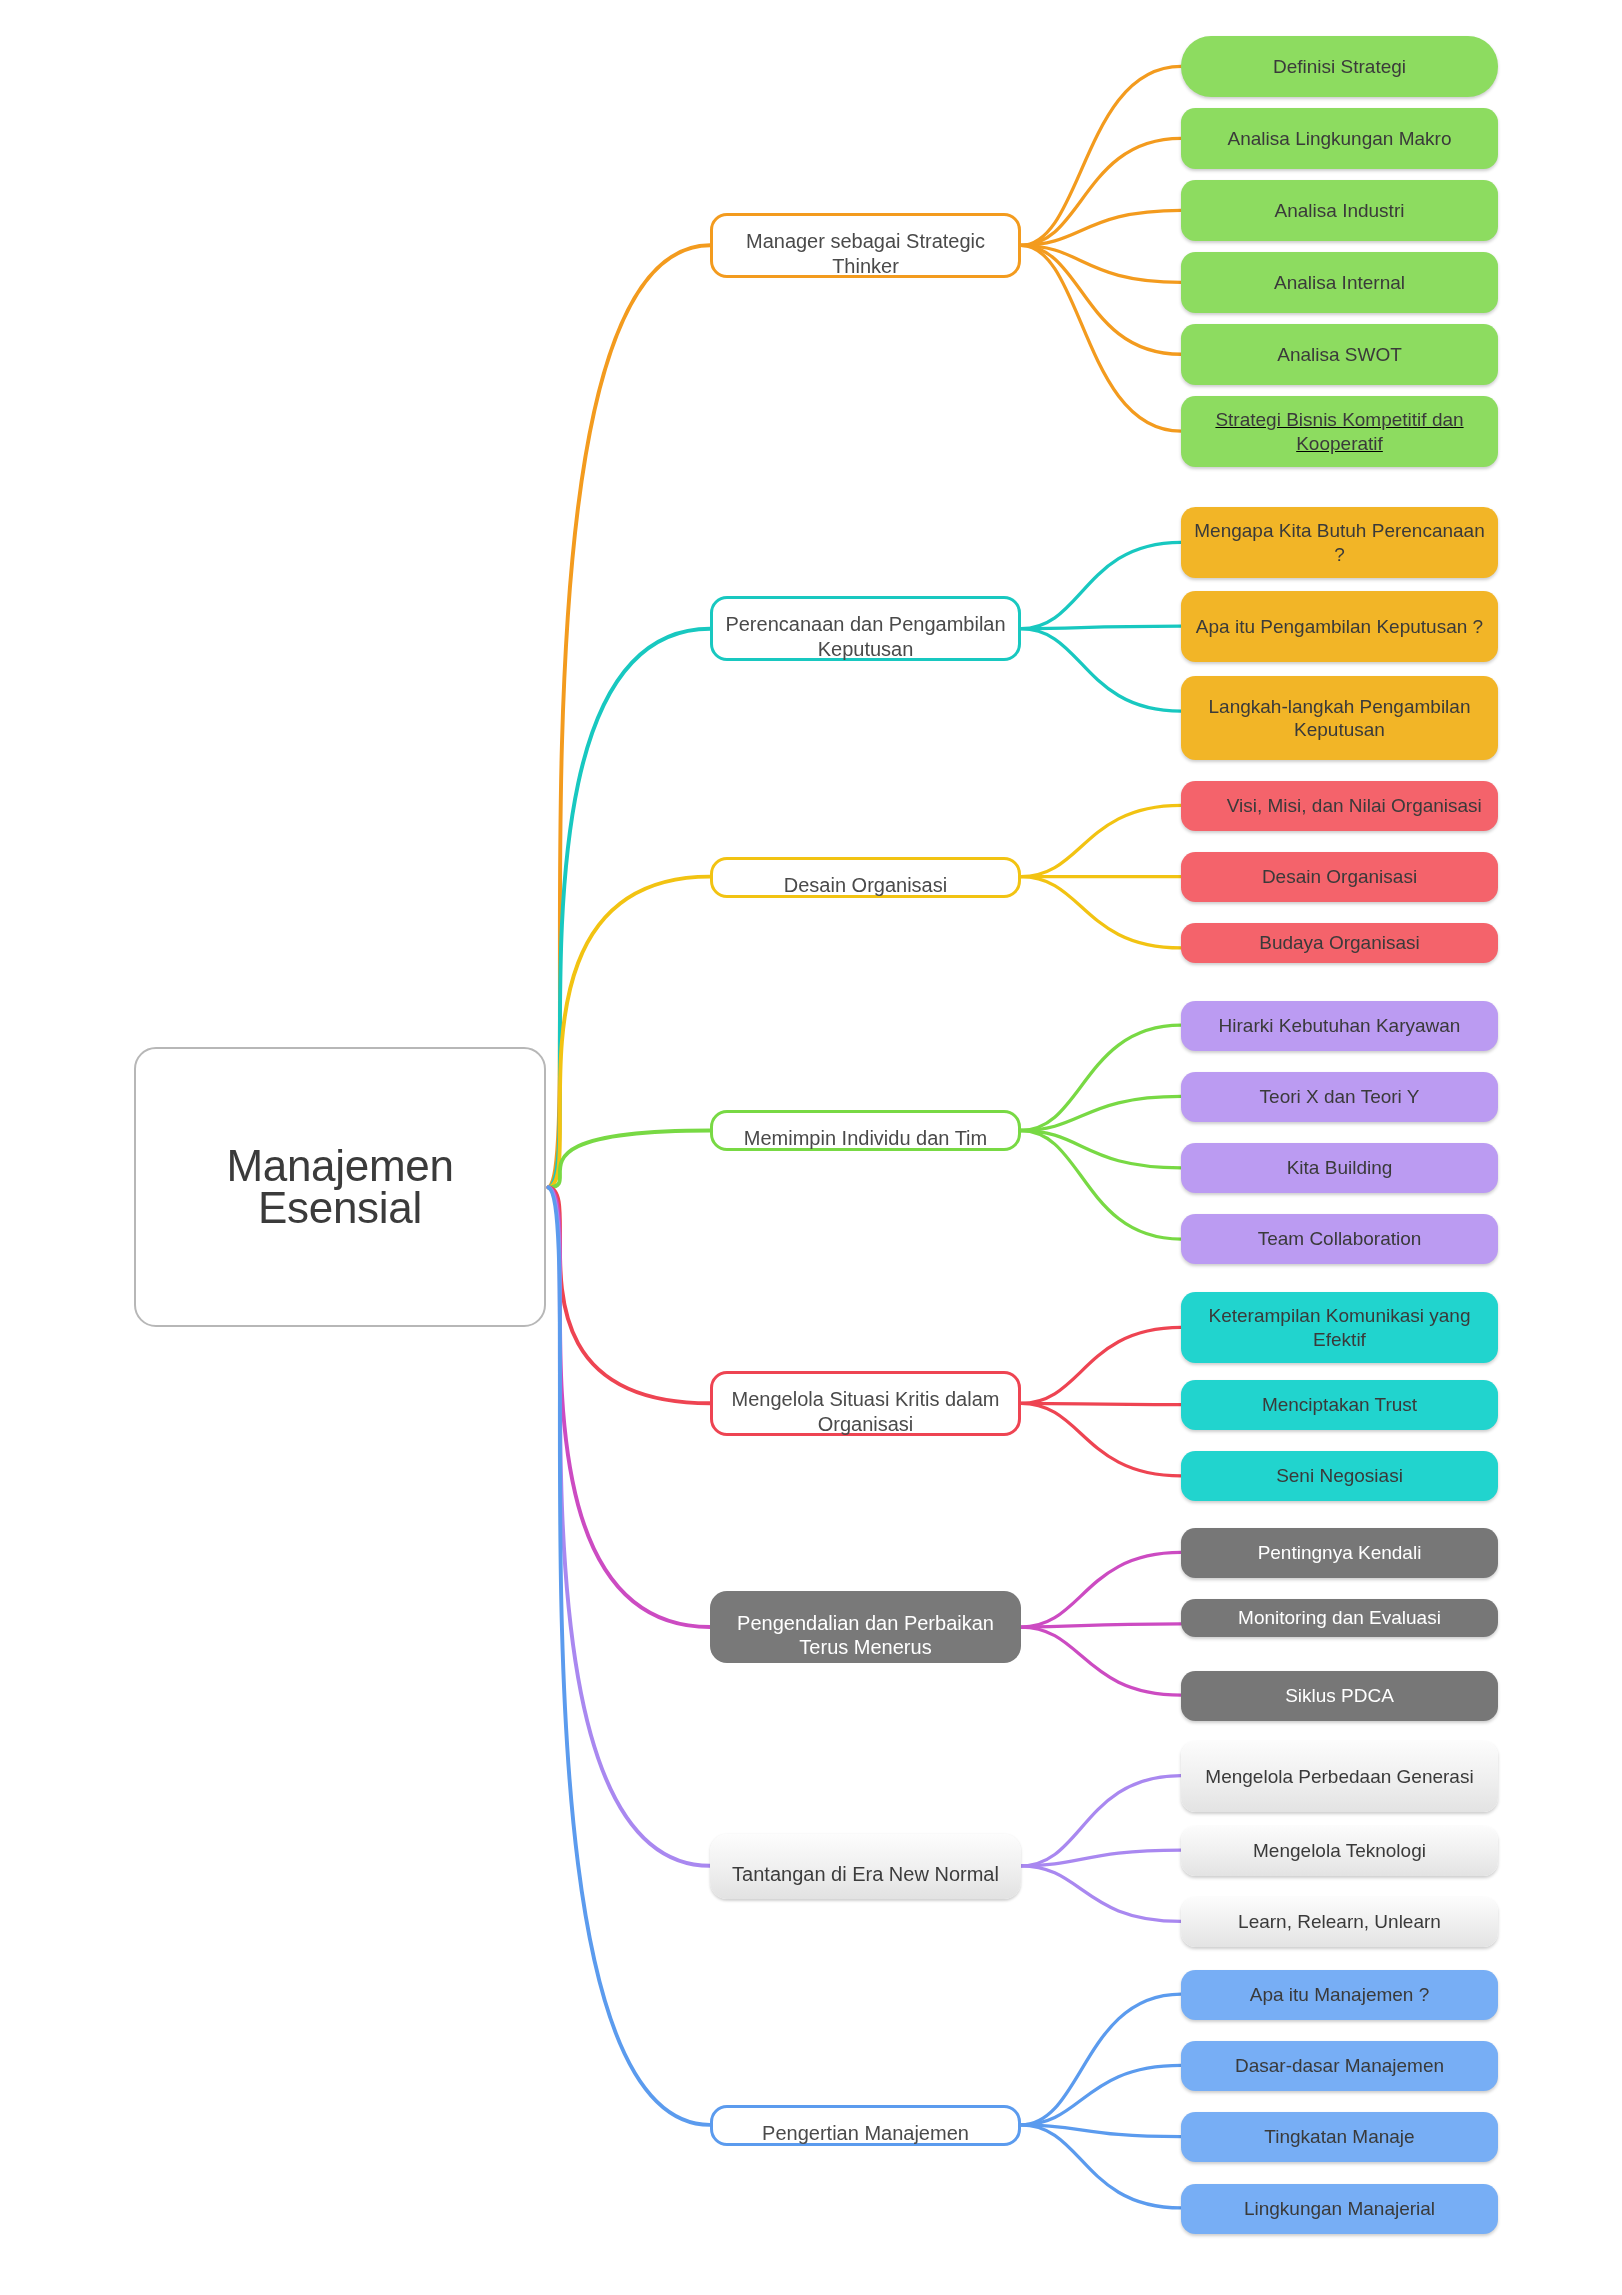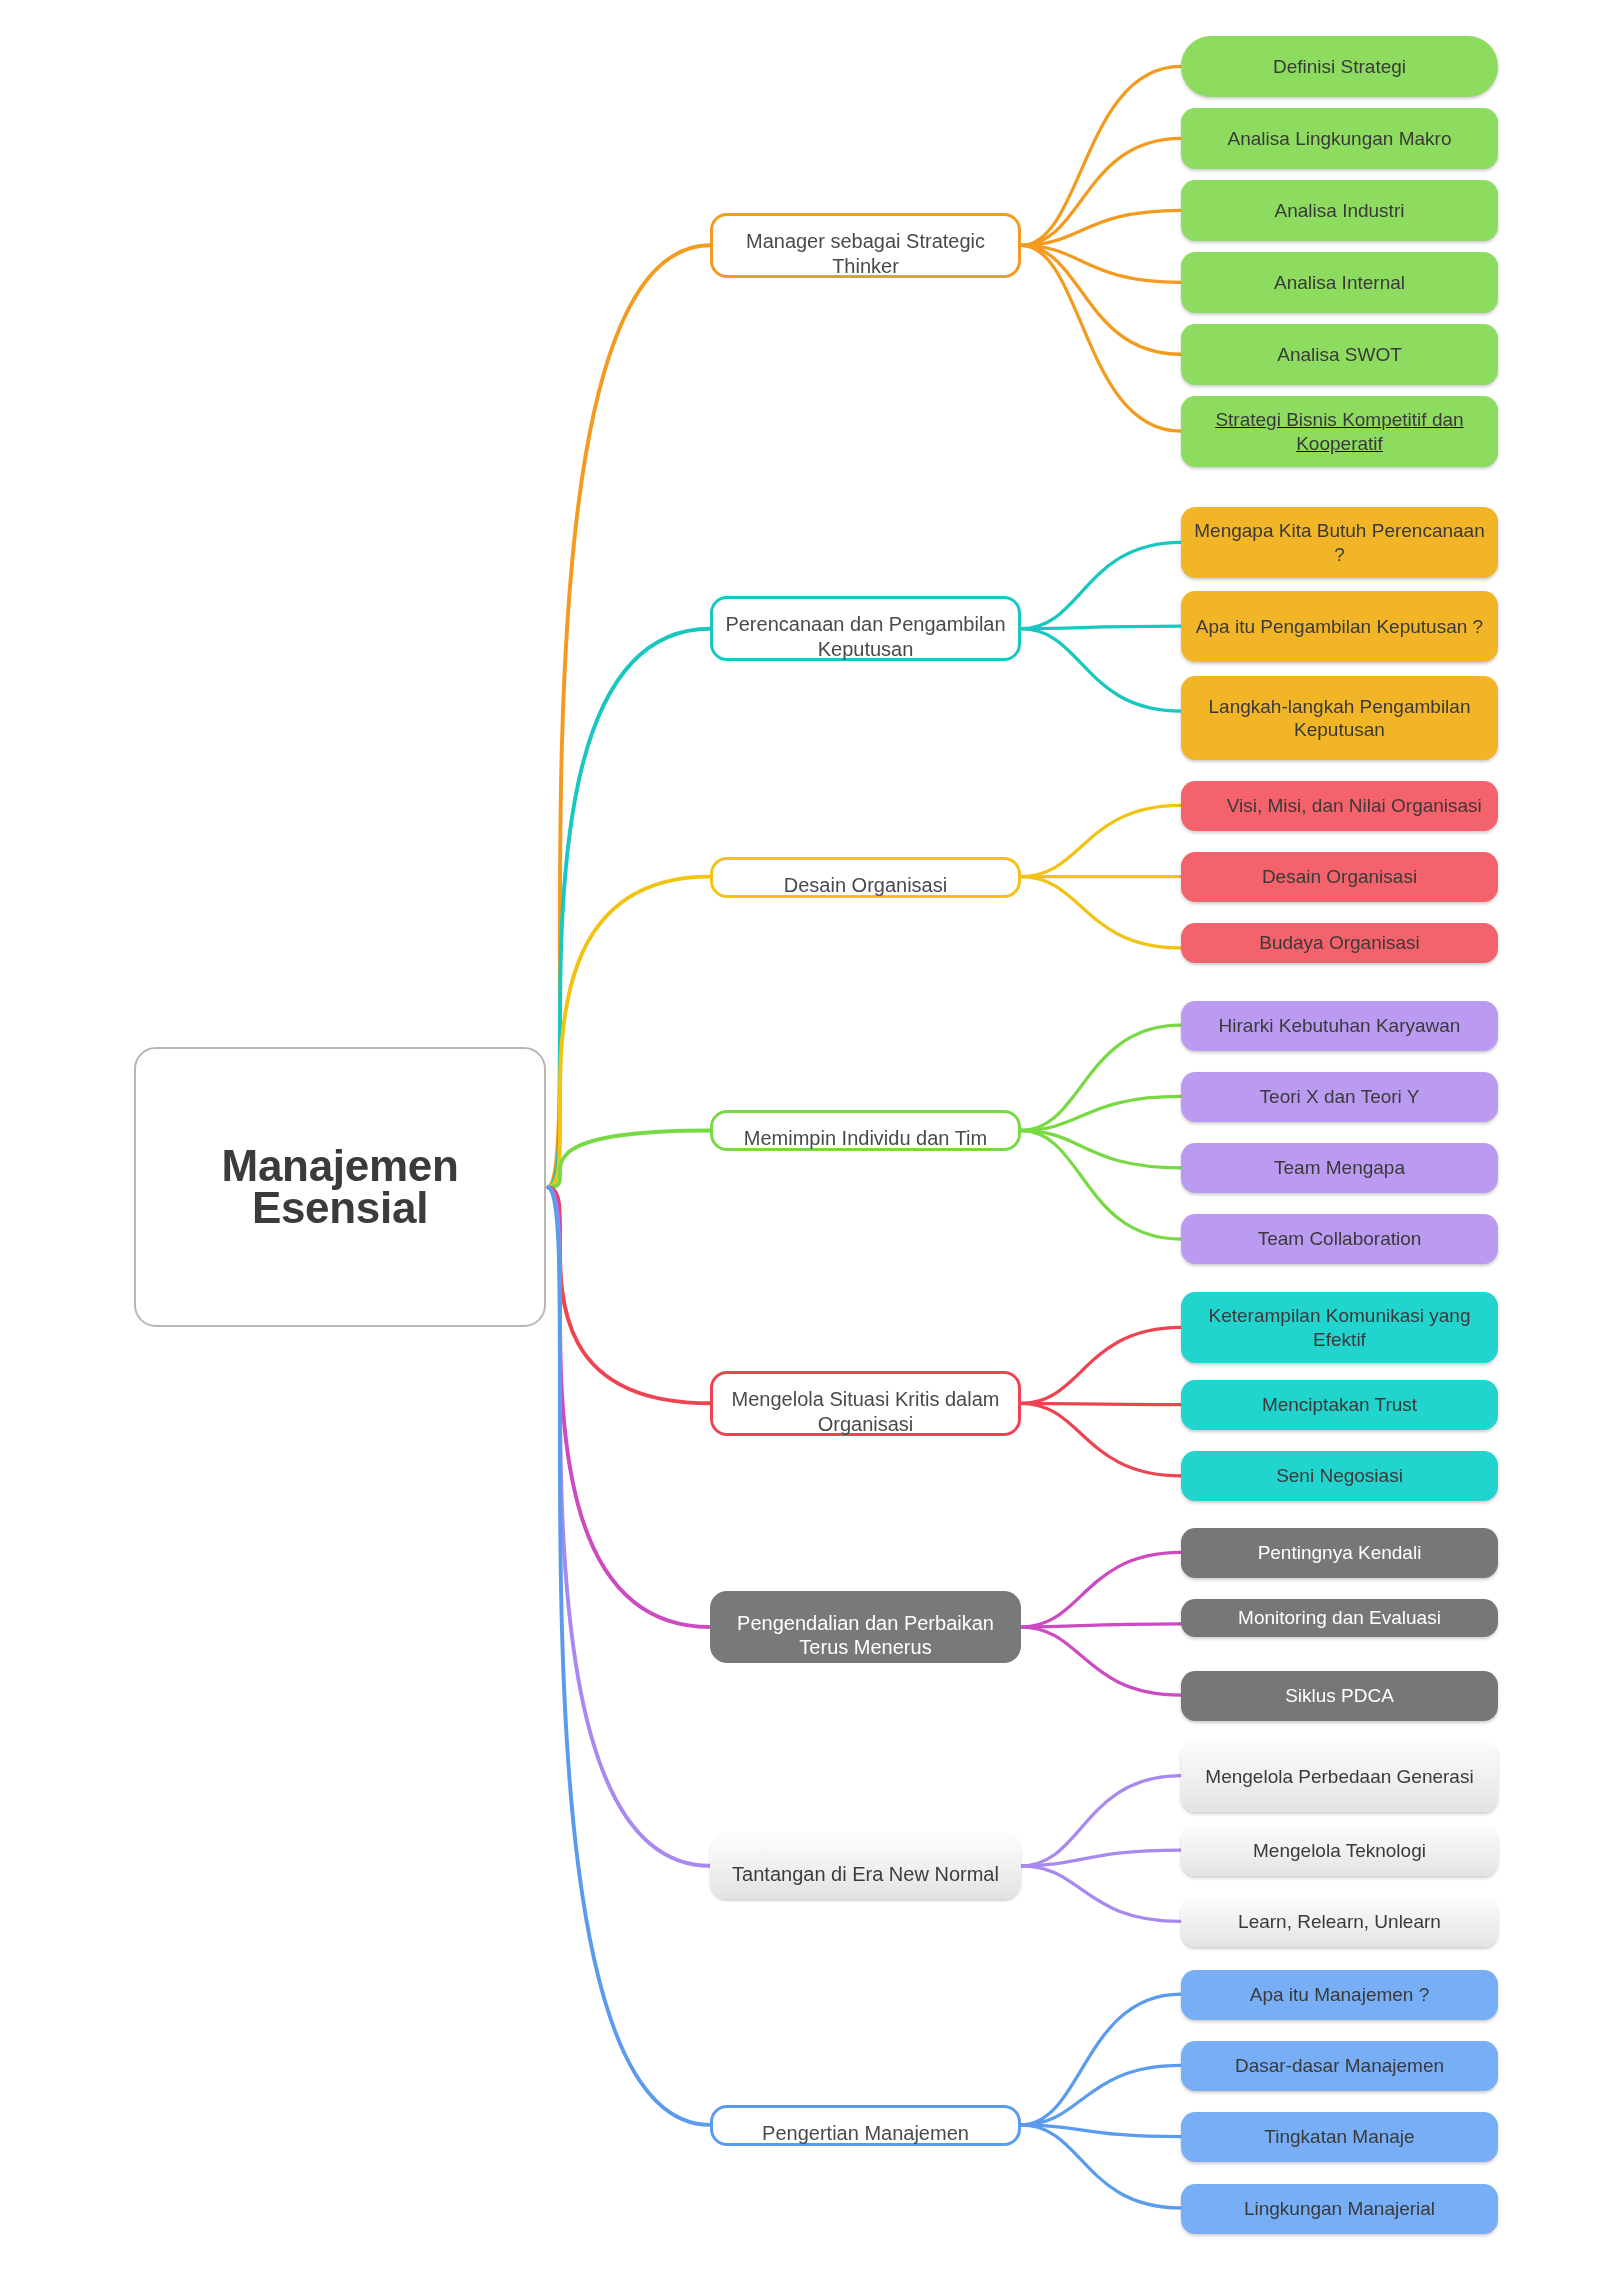--- a/index.html
+++ b/index.html
@@ -35,21 +35,21 @@
     box-sizing: border-box;
     border: 2px solid #b7b7b7;
     border-radius: 22px;
     background: #ffffff;
     display: flex;
     align-items: center;
     justify-content: center;
   }
   .root-label {
     font-size: 44px;
-    font-weight: bold;
+    font-weight: normal;
     color: #3b3b3b;
     text-align: center;
     line-height: 0.95;
     letter-spacing: -0.3px;
   }
 
   
   .branch-node {
     position: absolute;
     left: 710px;
@@ -207,21 +207,21 @@
       <div class="branch-node" style="top: 1110px; height: 41px; border-color: rgb(120, 217, 68);">
         <div class="branch-label">Memimpin Individu dan Tim</div>
       </div>
       <div class="leaf-node" style="top: 1001px; height: 50px; background: rgb(187, 155, 242);">
         <div class="leaf-label">Hirarki Kebutuhan Karyawan</div>
       </div>
       <div class="leaf-node" style="top: 1072px; height: 50px; background: rgb(187, 155, 242);">
         <div class="leaf-label">Teori X dan Teori Y</div>
       </div>
       <div class="leaf-node" style="top: 1143px; height: 50px; background: rgb(187, 155, 242);">
-        <div class="leaf-label">Team Mengapa</div>
+        <div class="leaf-label">Kita Building</div>
       </div>
       <div class="leaf-node" style="top: 1214px; height: 50px; background: rgb(187, 155, 242);">
         <div class="leaf-label">Team Collaboration</div>
       </div>
       <div class="branch-node" style="top: 1371px; height: 65px; border-color: rgb(238, 68, 82);">
         <div class="branch-label">Mengelola Situasi Kritis dalam Organisasi</div>
       </div>
       <div class="leaf-node" style="top: 1292px; height: 71px; background: rgb(33, 212, 206);">
         <div class="leaf-label">Keterampilan Komunikasi yang Efektif</div>
       </div>

